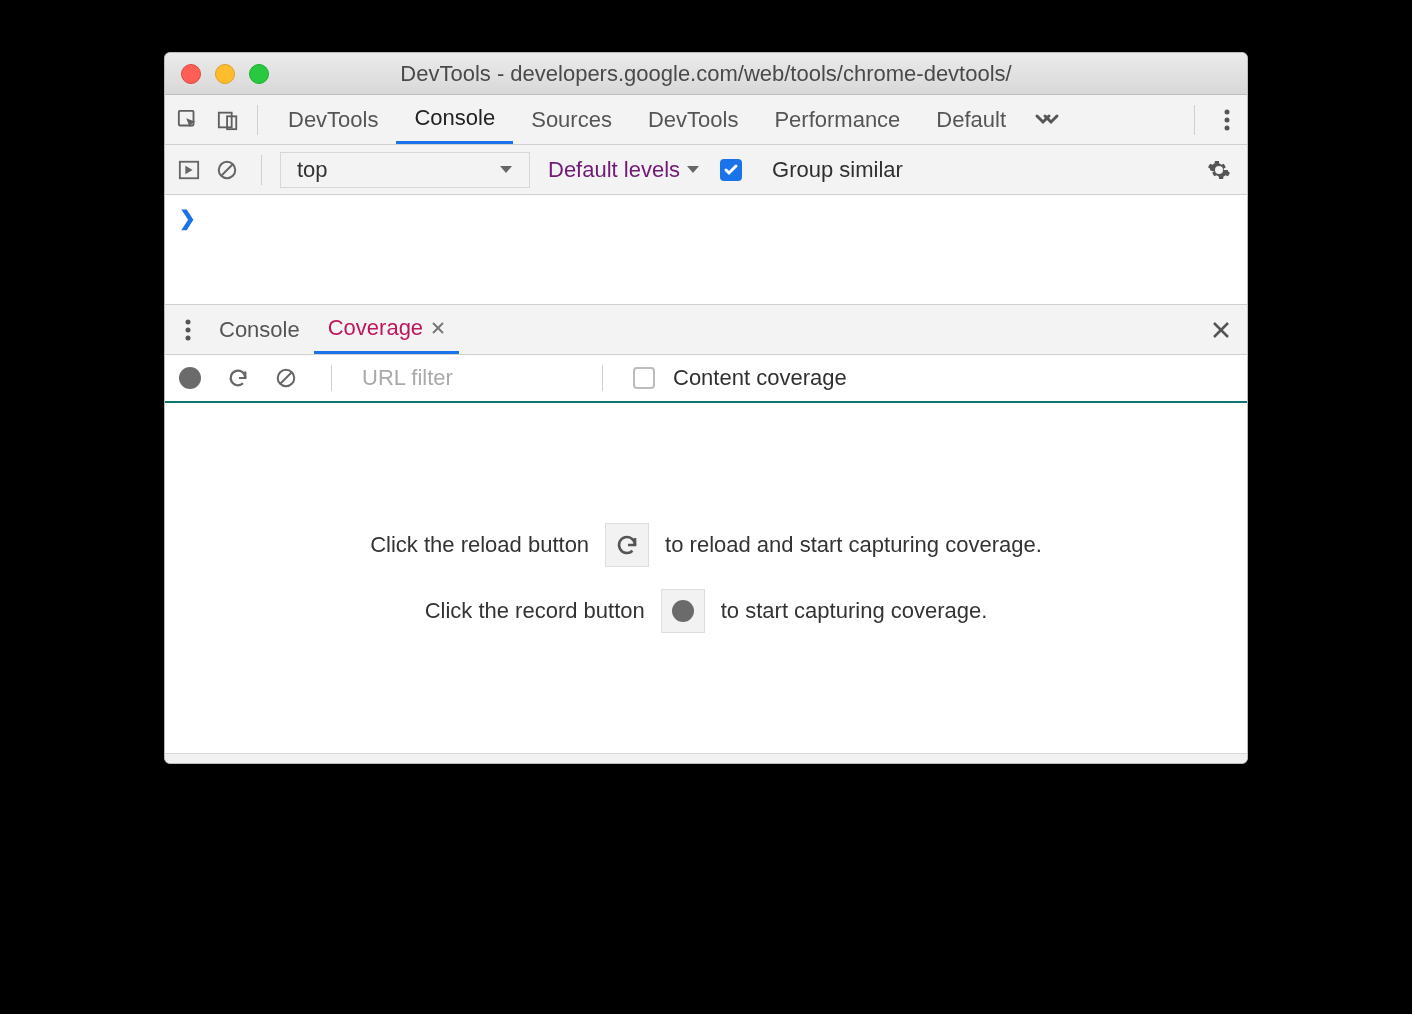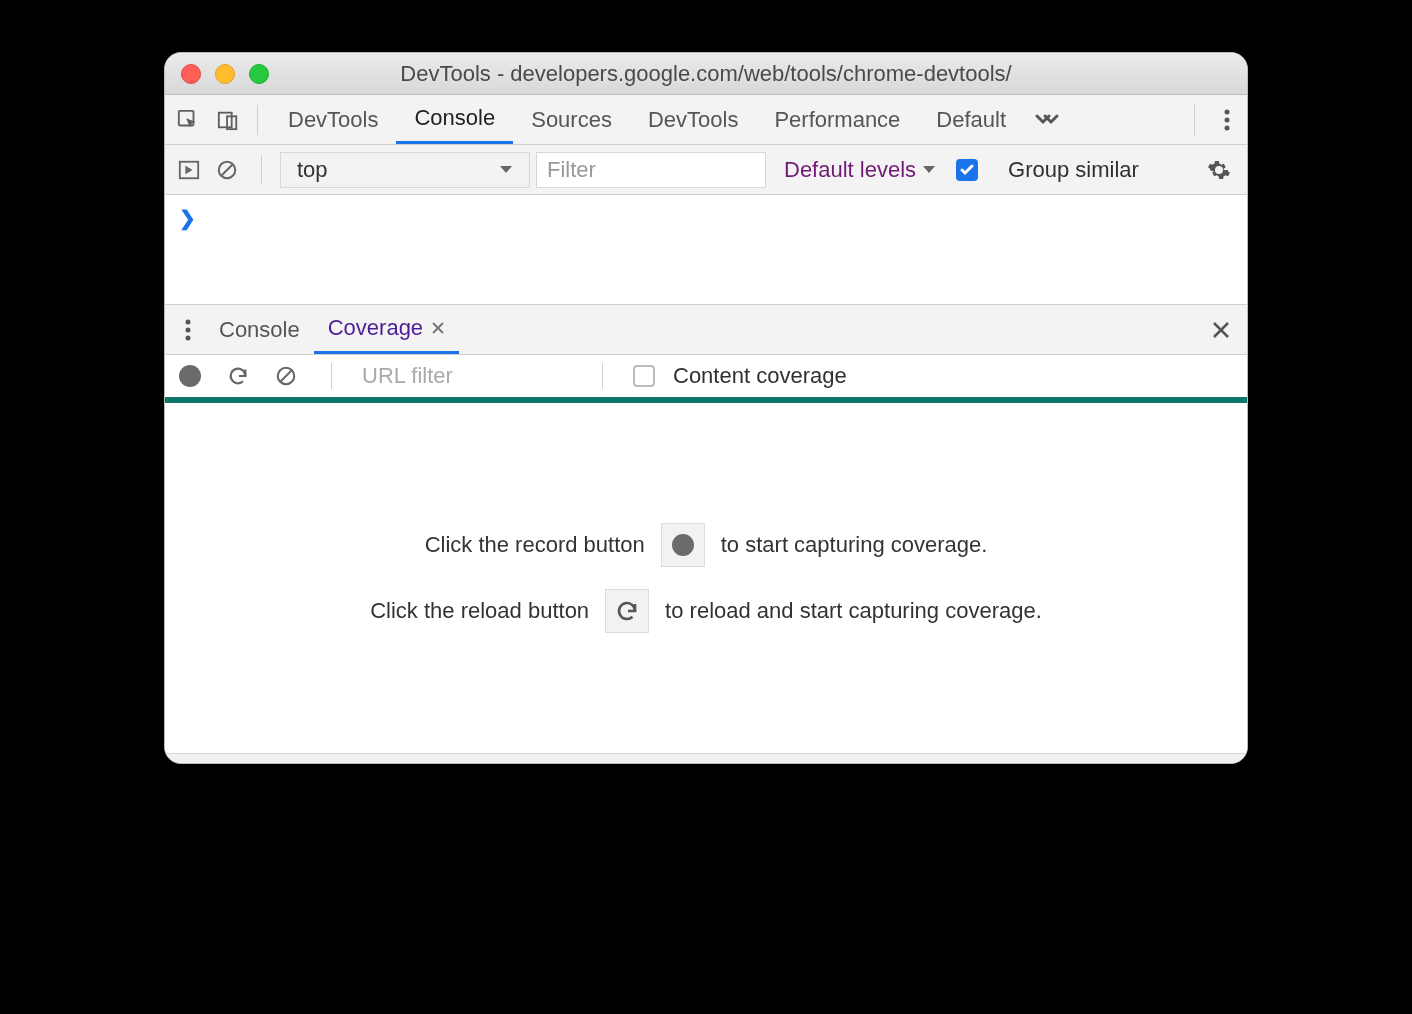--- a/index.html
+++ b/index.html
@@ -11,21 +11,21 @@
     font-size: 22px;
     color: #303030;
     display: flex;
     align-items: flex-start;
     justify-content: center;
     padding-top: 52px;
   }
   .window {
     width: 1084px;
     background: #fff;
-    border-radius: 17px;
+    border-radius: 6px;
     box-shadow: 0 25px 60px rgba(0,0,0,0.5);
     overflow: hidden;
     border: 1px solid #bbb;
   }
   
   .titlebar {
     height: 42px;
     background: linear-gradient(#ebebeb, #d8d8d8);
     border-bottom: 1px solid #bdbdbd;
     display: flex;
@@ -78,25 +78,25 @@
   
   .consoleout { height:110px; background:#fff; border-bottom:1px solid #cfcfcf; padding:10px 14px;}
   .prompt { color:#1a73e8; font-weight:bold; font-size:20px;}
   
   .drawertabs {
     height:50px; border-bottom:1px solid #cfcfcf; display:flex; align-items:center;
     background:#f3f3f3; padding:0 6px;
   }
   .dkebab { width:34px;display:flex;align-items:center;justify-content:center;color:#555;}
   .dtab { padding:0 14px; height:100%; display:flex;align-items:center; color:#555; cursor:pointer; gap:8px;}
-  .dtab.active { color:#4c1d95; border-bottom:3px solid #1a73e8;}
+  .dtab.active { color:#be185d; border-bottom:3px solid #1a73e8;}
   .xclose { margin-left:auto; padding-right:10px; color:#555;}
   
   .covbar {
-    height:48px; border-bottom:6px solid #0f766e; display:flex; align-items:center;
+    height:48px; border-bottom:2px solid #0f766e; display:flex; align-items:center;
     background:#fff; padding:0 10px; gap:18px;
   }
   .covbar .cicon{ width:30px;height:30px;display:flex;align-items:center;justify-content:center;color:#666;}
   .record-dot{ width:22px;height:22px;border-radius:50%;background:#6b6b6b;}
   .urlfilter{ border:none;outline:none;font-size:22px;color:#333;width:210px;}
   .urlfilter::placeholder{color:#aaa;}
   .cchk{width:22px;height:22px;border:2px solid #bcbcbc;border-radius:4px;}
   
   .covempty{ height:350px; background:#fff; display:flex;flex-direction:column;align-items:center;justify-content:center; gap:22px; color:#333;}
   .hintrow{ display:flex; align-items:center; gap:16px;}
@@ -168,21 +168,20 @@
           <line x1="6" y1="18" x2="18" y2="6"></line>
         </svg>
     </div>
     <div class="vdiv"></div>
     <div class="ctxsel">
       <span>top</span>
       <svg width="14" height="10" viewBox="0 0 14 10">
           <path d="M1 1l6 7 6-7z" fill="#666"></path>
         </svg>
     </div>
-    <input class="filter" placeholder="Filter" style="">
     <div class="levels">
       <span>Default levels</span>
       <svg width="14" height="10" viewBox="0 0 14 10">
           <path d="M1 1l6 7 6-7z" fill="#666"></path>
         </svg>
     </div>
     <div class="chk">
       <svg width="16" height="16" viewBox="0 0 16 16" fill="none" stroke-width="3" stroke-linecap="round">
           <path d="M3 8l3 3 7-7"></path>
         </svg>
@@ -244,33 +243,33 @@
         </svg>
     </div>
     <div class="vdiv" style="height:26px;"></div>
     <input class="urlfilter" placeholder="URL filter" style="">
     <div class="vdiv" style="height:26px;"></div>
     <div class="cchk"></div>
     <span>Content coverage</span>
   </div>
 
   <div class="covempty">
-    <div class="hintrow">
-      <span>Click the record button</span>
-      <div class="hintbtn">
-          <div class="record-dot"></div>
-        </div>
-      <span>to start capturing coverage.</span>
-    </div>
     <div class="hintrow">
       <span>Click the reload button</span>
       <div class="hintbtn">
         <svg width="24" height="24" viewBox="0 0 24 24" fill="none" stroke="#555" stroke-width="2.6">
             <path d="M20 12a8 8 0 10-2.5 5.8"></path>
             <path d="M20 5v7h-7"></path>
           </svg>
       </div>
       <span>to reload and start capturing coverage.</span>
     </div>
+    <div class="hintrow">
+      <span>Click the record button</span>
+      <div class="hintbtn">
+          <div class="record-dot"></div>
+        </div>
+      <span>to start capturing coverage.</span>
+    </div>
   </div>
 
   <div class="footerbar"></div>
 </div>
 
 </body></html>

